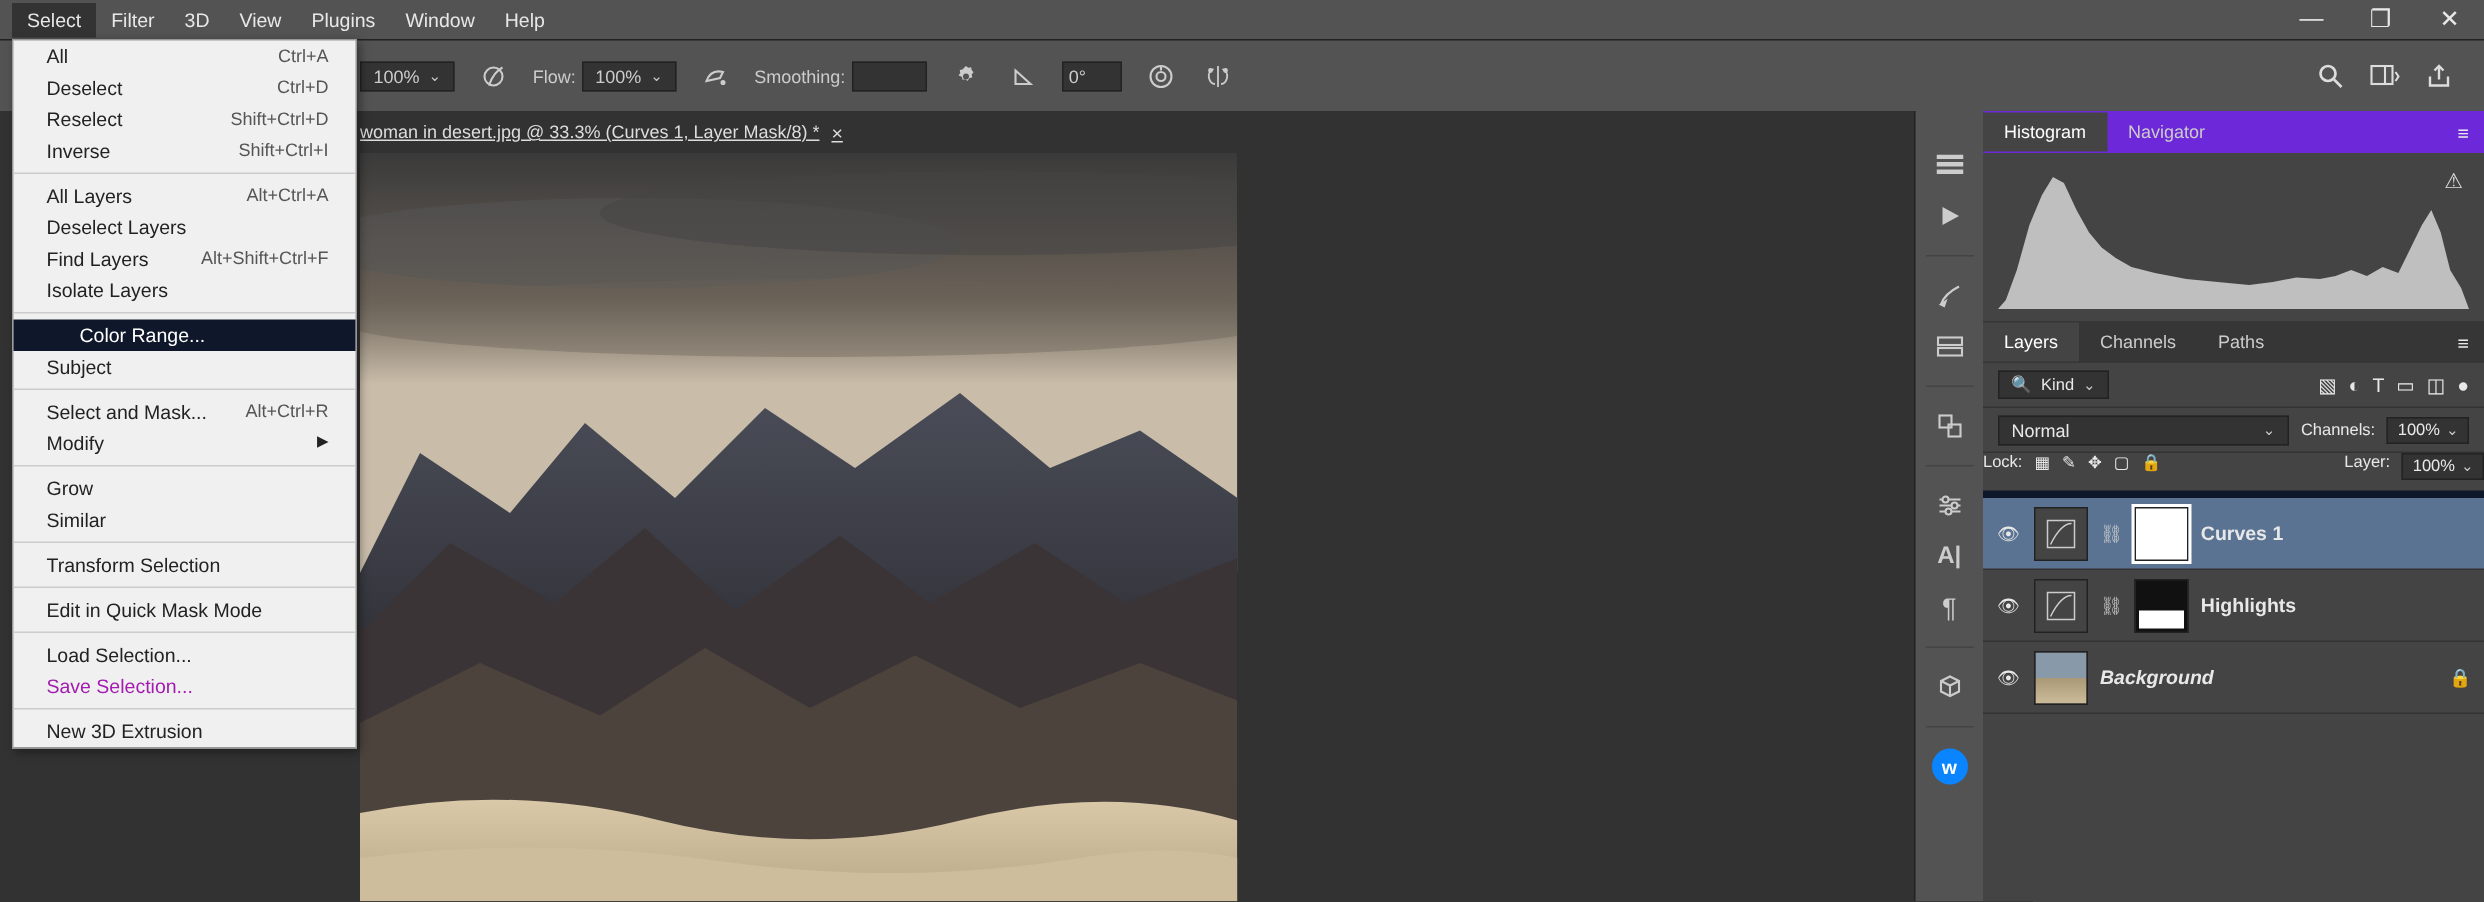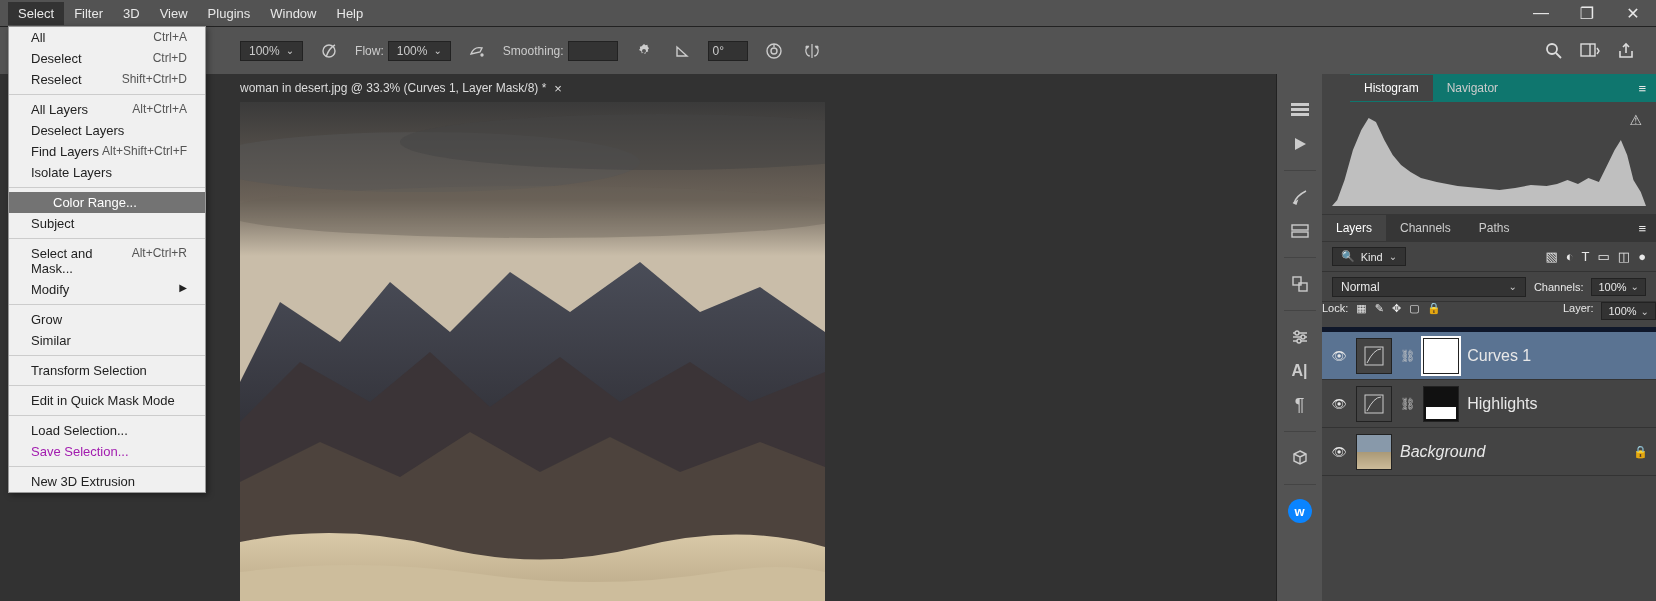--- a/index.html
+++ b/index.html
@@ -6,58 +6,58 @@
 body { width: 1656px; height: 601px; background: #323232; color: #e8e8e8; font-size: 13px; overflow: hidden; position: relative; }
 
 
 .menubar { height: 26px; background: #535353; display: flex; align-items: center; padding-left: 8px; }
 .menubar-item { padding: 4px 10px; cursor: pointer; }
 .menubar-item.open { background: #333; }
 .window-controls { margin-left: auto; display: flex; gap: 0; }
 .window-controls div { width: 46px; height: 26px; display: flex; align-items: center; justify-content: center; font-size: 16px; cursor: pointer; }
 
 
-.dropdown { position: absolute; top: 26px; left: 8px; width: 198px; background: #f0f0f0; color: #222; border: 1px solid #999; box-shadow: 2px 2px 6px rgba(0,0,0,0.4); z-index: 100; }
+.dropdown { position: absolute; top: 26px; left: 8px; width: 230px; background: #f0f0f0; color: #222; border: 1px solid #999; box-shadow: 2px 2px 6px rgba(0,0,0,0.4); z-index: 100; }
 .dropdown-item { padding: 3px 18px 3px 22px; display: flex; justify-content: space-between; cursor: pointer; font-size: 13px; }
-.dropdown-item.highlighted { background: #737373; color: #fff; padding-left: 44px; }
+.dropdown-item.highlighted { background: #0f172a; color: #fff; padding-left: 44px; }
 .dropdown-item .shortcut { color: #555; font-size: 12px; }
 .dropdown-item.disabled { color: #a21caf; }
 .dropdown-sep { height: 1px; background: #ccc; margin: 4px 0; }
 .dropdown-item .arrow { font-size: 10px; }
 
 
 .optionsbar { height: 48px; background: #535353; border-top: 1px solid #222; display: flex; align-items: center; padding-left: 240px; gap: 14px; color: #ccc; font-size: 12px; }
 .optionsbar .pct-group { display: flex; align-items: center; gap: 4px; }
 .pct-box { background: #333; border: 1px solid #222; padding: 2px 8px; display: flex; align-items: center; gap: 6px; }
 .chev { font-size: 10px; color: #ccc; }
 .icon-btn { width: 24px; height: 24px; display: flex; align-items: center; justify-content: center; cursor: pointer; }
 .smooth-input { width: 50px; height: 20px; background: #333; border: 1px solid #222; }
 .angle-input { width: 40px; height: 20px; background: #333; border: 1px solid #222; padding: 0 4px; color: #ccc; font-size: 12px; display: flex; align-items: center; }
 .optionsbar-right { margin-left: auto; display: flex; gap: 12px; padding-right: 18px; }
 
 
 .tabbar { height: 28px; background: #323232; display: flex; align-items: center; padding-left: 240px; color: #ddd; font-size: 12px; }
-.tabbar .tab { display: flex; align-items: center; gap: 8px; }
+.tabbar .tab { display: flex; align-items: center; gap: 8px; text-decoration: underline; }
 .tabbar .close { font-size: 13px; cursor: pointer; }
 
 
 .canvas-area { position: absolute; top: 102px; left: 240px; width: 585px; height: 499px; background: #2a2a2a; overflow: hidden; }
 .canvas-img { width: 100%; height: 100%; }
 
 
 .rightcol { position: absolute; top: 74px; right: 0; width: 380px; height: 527px; display: flex; }
 .vert-dock { width: 46px; background: #535353; border-left: 1px solid #222; display: flex; flex-direction: column; align-items: center; padding-top: 10px; gap: 6px; }
 .vert-dock .dock-icon { width: 28px; height: 28px; display: flex; align-items: center; justify-content: center; cursor: pointer; border-radius: 2px; }
 .vert-dock .dock-sep { width: 32px; height: 1px; background: #444; margin: 6px 0; }
 .dock-circle { width: 24px; height: 24px; border-radius: 50%; background: #0a84ff; color: #fff; display: flex; align-items: center; justify-content: center; font-size: 13px; font-weight: bold; }
 
 .panels { flex: 1; background: #444; display: flex; flex-direction: column; }
 
 
-.panel-tabs { height: 28px; background: #0f766e; display: flex; align-items: center; margin-left: 28px; }
+.panel-tabs { height: 28px; background: #6d28d9; display: flex; align-items: center; }
 .panel-tab { padding: 6px 14px; font-size: 12px; cursor: pointer; color: #ccc; }
 .panel-tab.active { background: #444; color: #fff; }
 .panel-menu { margin-left: auto; padding: 0 10px; cursor: pointer; }
 .histogram-body { height: 112px; background: #444; position: relative; padding: 8px 10px; }
 .histo-svg { width: 100%; height: 96px; }
 .histo-warn { position: absolute; top: 10px; right: 14px; font-size: 14px; color: #ddd; }
 
 
 .layers-tabs { height: 28px; background: #363636; display: flex; align-items: center; }
 .layers-body { flex: 1; background: #444; display: flex; flex-direction: column; font-size: 12px; }
@@ -75,21 +75,21 @@
 .layer-row { height: 48px; display: flex; align-items: center; gap: 8px; padding: 0 8px; border-bottom: 1px solid #333; }
 .layer-row.selected { background: #5a7392; }
 .eye { width: 18px; text-align: center; cursor: pointer; }
 .thumb { width: 36px; height: 36px; background: #888; border: 1px solid #222; }
 .thumb.mask { background: #fff; }
 .thumb.maskdark { background: #111; position: relative; overflow: hidden; }
 .thumb.maskdark::after { content: ""; position: absolute; bottom: 2px; left: 2px; right: 2px; height: 12px; background: #fff; }
 .thumb.adj { background: #444; display: flex; align-items: center; justify-content: center; color: #ccc; }
 .thumb.bgimg { background: linear-gradient(to bottom, #8899aa 0%, #8899aa 50%, #aa9977 50%, #ccbb99 100%); }
 .link-icon { font-size: 12px; color: #ccc; }
-.layer-name { flex: 1; font-size: 16px; }
+.layer-name { flex: 1; font-size: 13px; font-weight: bold; }
 .layer-name.italic { font-style: italic; }
 .lock-end { margin-left: auto; font-size: 12px; }
 
 svg { display: block; }
 </style>
 </head>
 <body>
 
 <div class="menubar">
   <div class="menubar-item open">Select</div>
@@ -111,20 +111,24 @@
       <span>All</span>
       <span class="shortcut">Ctrl+A</span>
     </div>
     <div class="dropdown-item">
       <span>Deselect</span>
       <span class="shortcut">Ctrl+D</span>
     </div>
     <div class="dropdown-item">
       <span>Reselect</span>
       <span class="shortcut">Shift+Ctrl+D</span>
+    </div>
+    <div class="dropdown-item">
+      <span>Inverse</span>
+      <span class="shortcut">Shift+Ctrl+I</span>
     </div>
     <div class="dropdown-sep"></div>
     <div class="dropdown-item">
       <span>All Layers</span>
       <span class="shortcut">Alt+Ctrl+A</span>
     </div>
     <div class="dropdown-item">
       <span>Deselect Layers</span>
     </div>
     <div class="dropdown-item">

